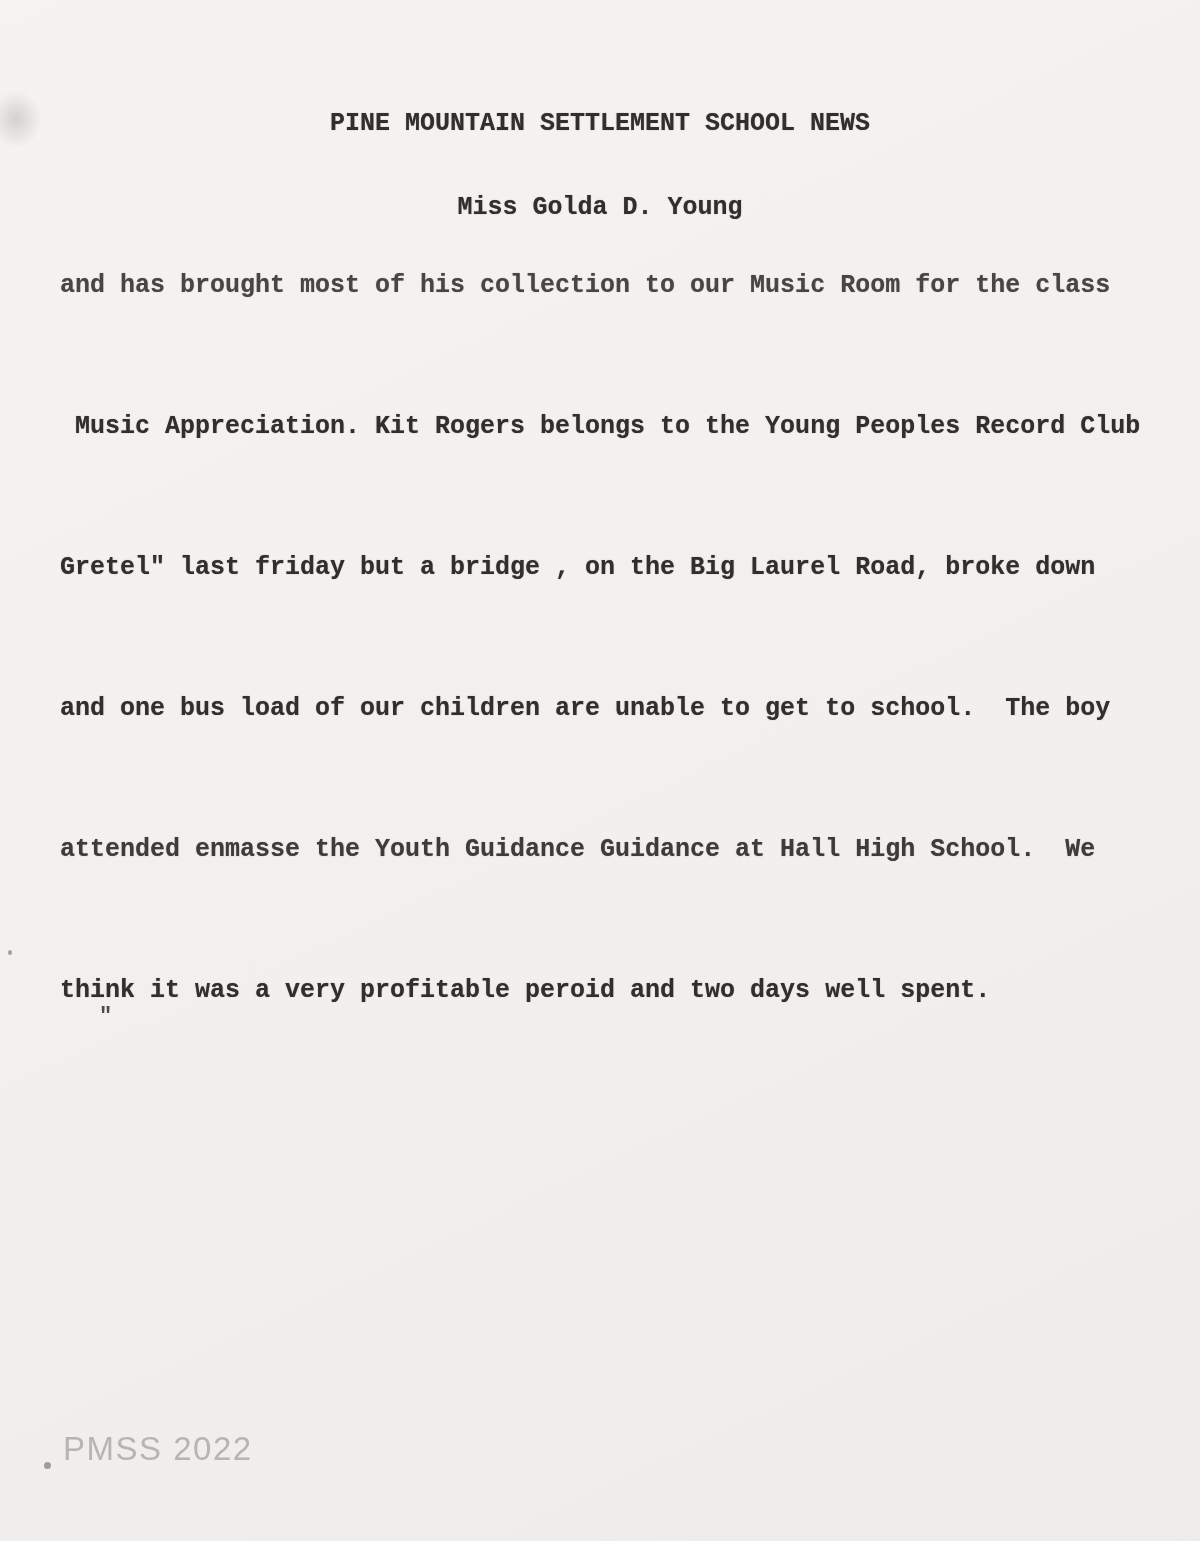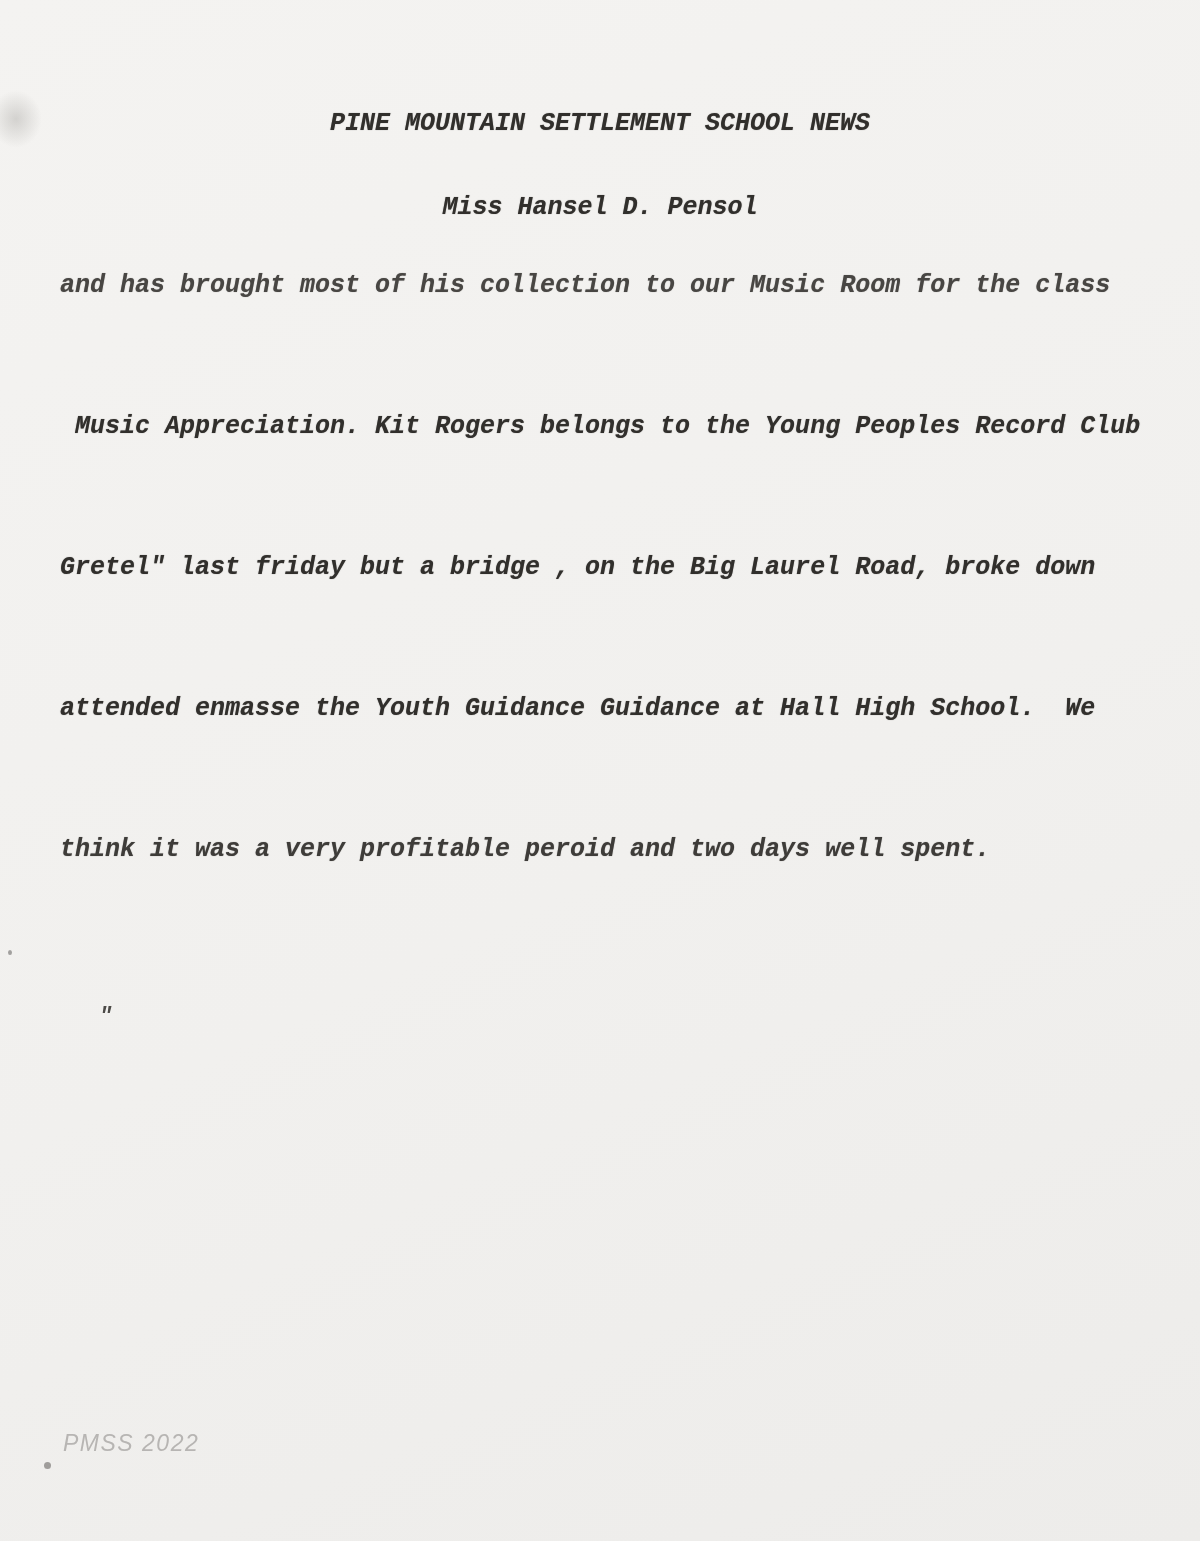--- a/index.html
+++ b/index.html
@@ -7,21 +7,20 @@
     width: 1200px; height: 1541px;
     background: #dddcda;
     font-family: "Liberation Mono", "DejaVu Sans Mono", monospace;
   }
   .page {
     position: relative;
     width: 1200px; height: 1541px;
     background: linear-gradient(155deg, #f4f3f1 0%, #f1f0ee 55%, #edecea 100%);
     overflow: hidden;
     color: #2e2c29;
-    font-style: italic;
   }
   .typed {
     font-family: "Liberation Mono", "DejaVu Sans Mono", monospace;
     font-weight: bold;
     color: #312f2c;
     text-shadow: 0 0 1px rgba(45,43,40,0.55);
   }
   .header {
     position: absolute;
     top: 54px; left: 20px; width: 1160px;
@@ -47,21 +46,21 @@
     left: 99px; top: 1004px;
     font-size: 22px;
     color: #4c4a47;
     font-family: "Liberation Mono", monospace;
     font-weight: bold;
   }
   .watermark {
     position: absolute;
     left: 63px; top: 1430px;
     font-family: "Liberation Sans", sans-serif;
-    font-size: 23px;
+    font-size: 33px;
     font-weight: 400;
     letter-spacing: 1.5px;
     color: #b7b5b3;
   }
   .smudge-top-left {
     position: absolute;
     left: -10px; top: 90px; width: 52px; height: 58px;
     background: radial-gradient(ellipse at center, rgba(150,148,144,0.35), rgba(150,148,144,0) 70%);
   }
   .speck-a {
@@ -77,27 +76,28 @@
 </style>
 </head>
 <body>
 
 <div class="page">
 
   <div class="smudge-top-left"></div>
 
   <div class="header typed">
     <div class="hline">PINE MOUNTAIN SETTLEMENT SCHOOL NEWS</div>
-    <div class="hline">Miss Hansel D. Pensol</div>
+    <div class="hline">Miss Golda D. Young</div>
   </div>
 
   <div class="body-block typed">
     <div class="typed-line">  and has brought most of his collection to our Music Room for the class</div>
     <div class="typed-line">   Music Appreciation. Kit Rogers belongs to the Young Peoples Record Club</div>
     <div class="typed-line">  Gretel" last friday but a bridge , on the Big Laurel Road, broke down</div>
+    <div class="typed-line">  and one bus load of our children are unable to get to school.  The boy</div>
     <div class="typed-line">  attended enmasse the Youth Guidance Guidance at Hall High School.  We</div>
     <div class="typed-line">  think it was a very profitable peroid and two days well spent.</div>
     
     
     
     
     
     
     
     

